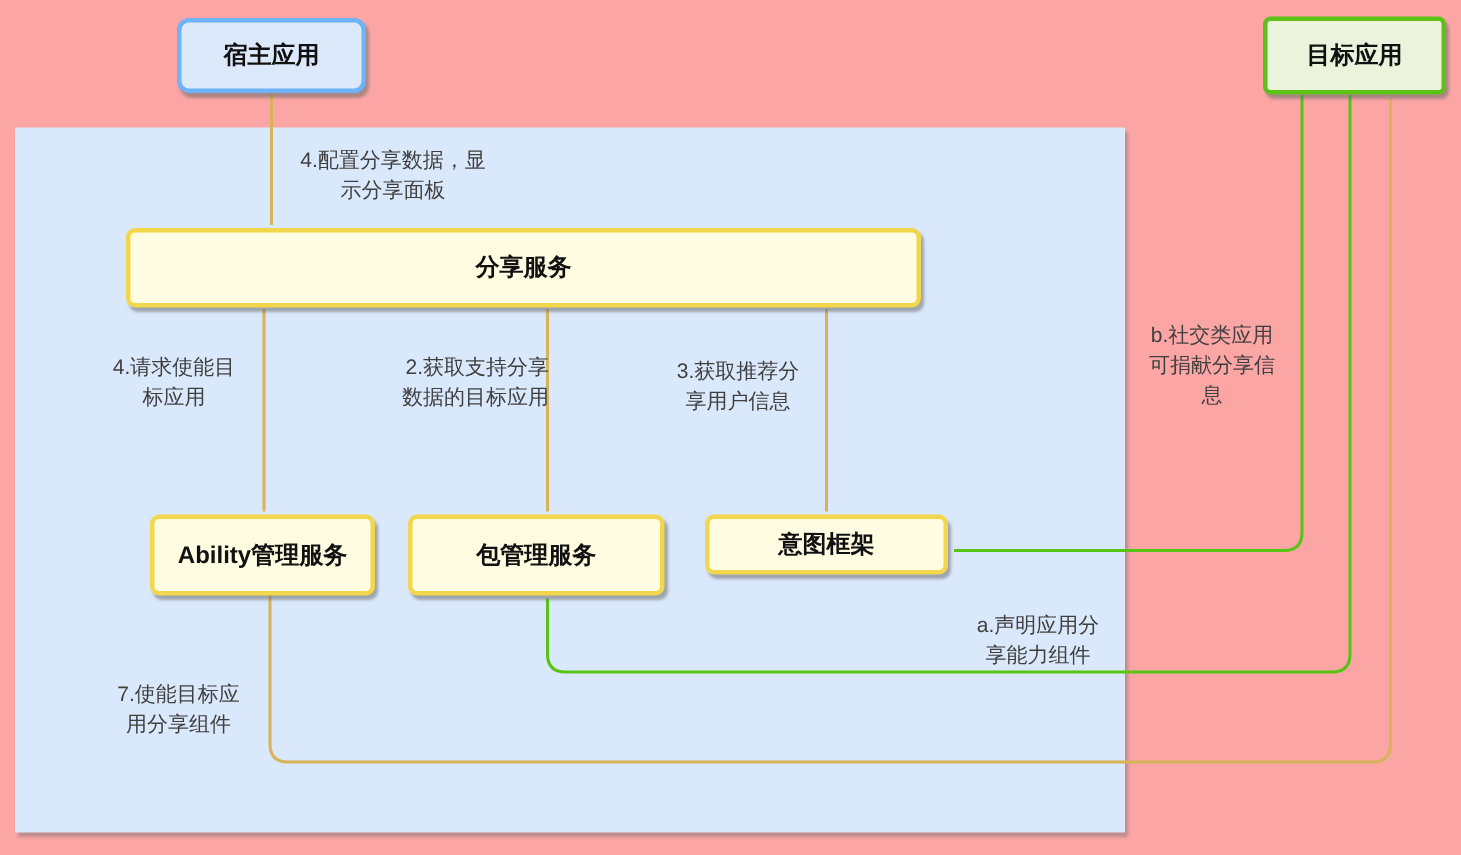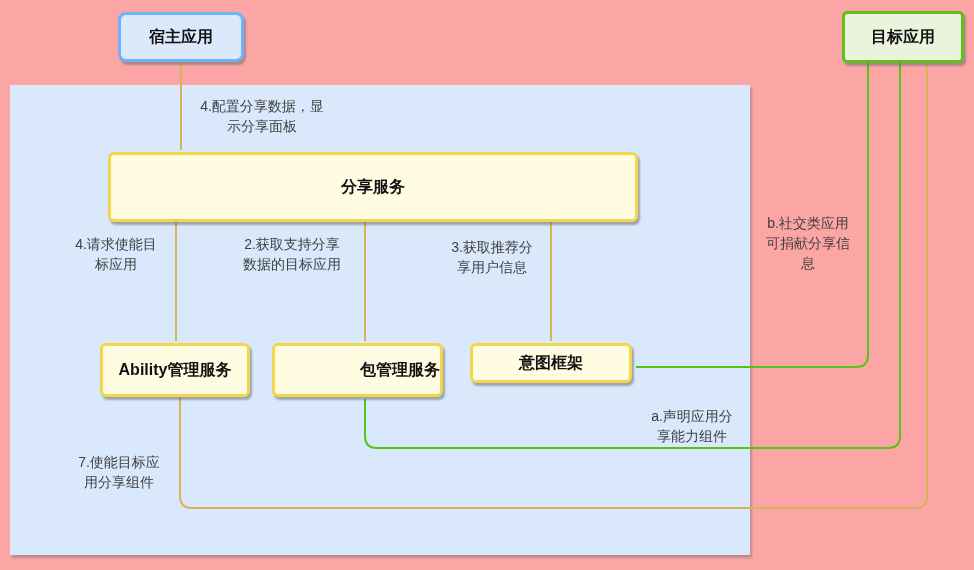--- a/index.html
+++ b/index.html
@@ -62,43 +62,43 @@
   </svg>
 
   <div class="node node-blue" style="left:118px;top:12px;width:126px;height:50px;">
     <span>宿主应用</span>
   </div>
 
   <div class="node node-green" style="left:842px;top:11px;width:122px;height:52px;">
     <span>目标应用</span>
   </div>
 
-  <div class="node node-yellow" style="left:108px;top:152px;width:530px;height:70px;">
+  <div class="node node-yellow" style="left:84px;top:152px;width:530px;height:53px;">
     <span>分享服务</span>
   </div>
 
   <div class="node node-yellow" style="left:100px;top:343px;width:150px;height:54px;align-items:center;">
     <span>Ability管理服务</span>
   </div>
 
-  <div class="node node-yellow" style="left:272px;top:343px;width:171px;height:54px;justify-content:flex-end;">
+  <div class="node node-yellow" style="left:272px;top:343px;width:171px;height:54px;">
     <span>包管理服务</span>
   </div>
 
   <div class="node node-yellow" style="left:470px;top:343px;width:162px;height:40px;">
     <span>意图框架</span>
   </div>
 
   <div class="edge-label" style="left:186px;top:96px;width:152px;">4.配置分享数据，显
 示分享面板</div>
 
   <div class="edge-label" style="left:60px;top:234px;width:112px;">4.请求使能目
 标应用</div>
 
-  <div class="edge-label" style="left:218px;top:234px;width:148px;">2.获取支持分享
+  <div class="edge-label" style="left:218px;top:234px;width:148px;text-align:right;">2.获取支持分享
 数据的目标应用</div>
 
   <div class="edge-label" style="left:436px;top:237px;width:112px;">3.获取推荐分
 享用户信息</div>
 
   <div class="edge-label" style="left:754px;top:213px;width:108px;">b.社交类应用
 可捐献分享信
 息</div>
 
   <div class="edge-label" style="left:636px;top:406px;width:112px;">a.声明应用分

